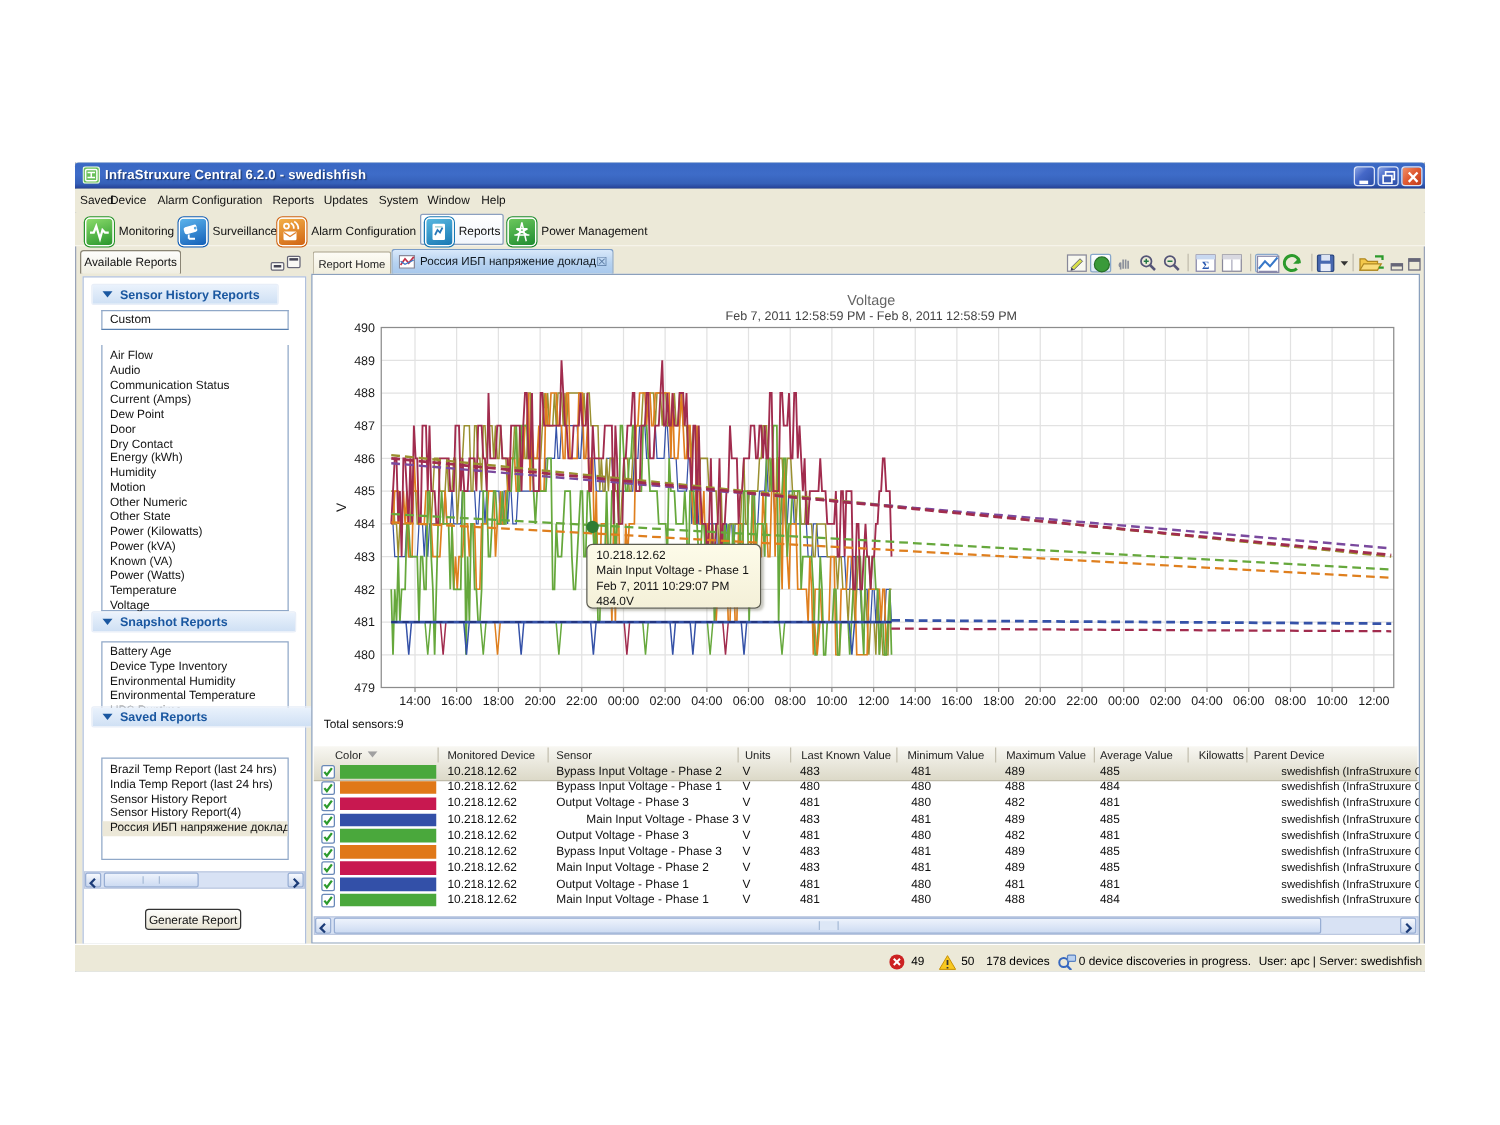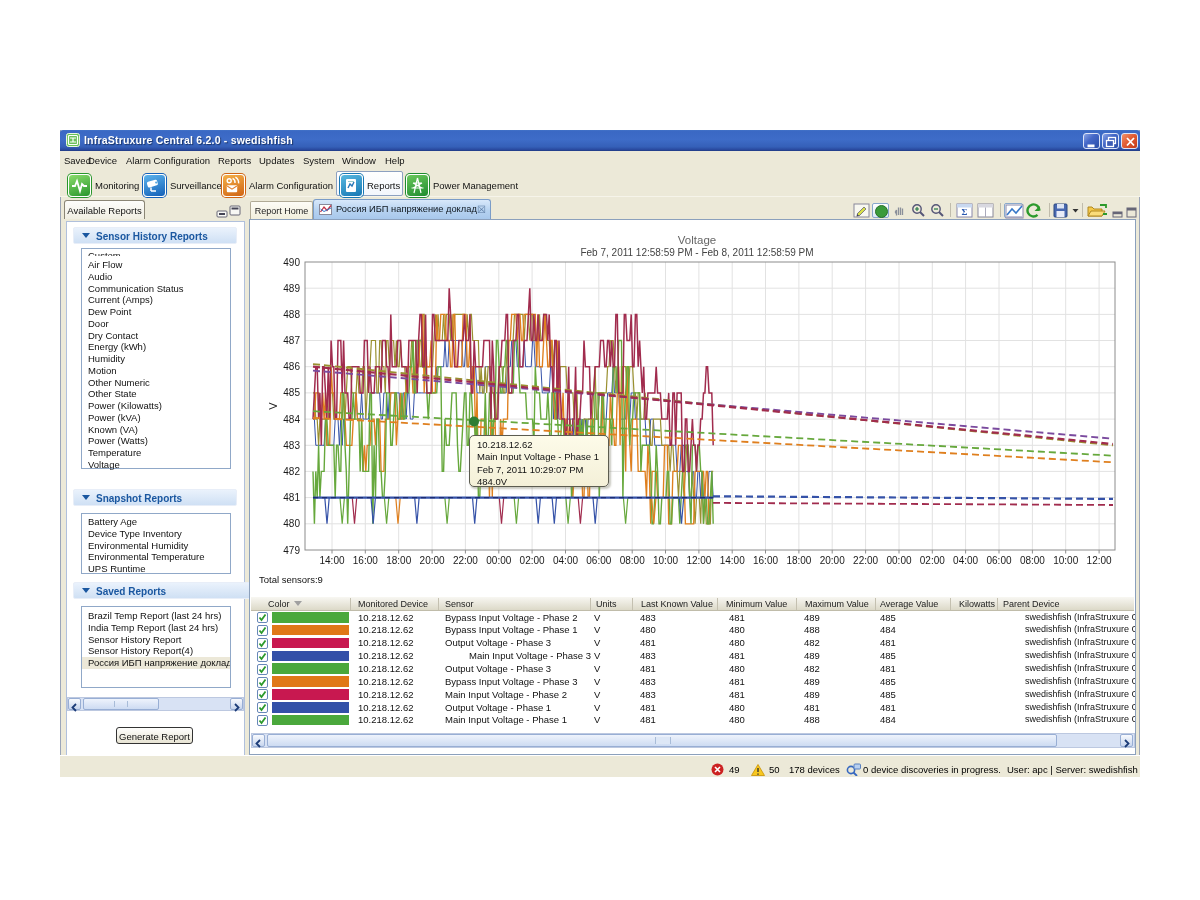--- a/index.html
+++ b/index.html
@@ -25,21 +25,21 @@
 .hsb{position:absolute;background:#d8e2f4;border:1px solid #bcc8e0}
 .arrbtn{position:absolute;background:linear-gradient(#f8fafe,#c8d6ee);border:1px solid #98aed4;border-radius:2px;color:#204a8c;text-align:center;font-weight:bold}
 .genbtn{position:absolute;left:116px;top:727px;width:77px;height:17px;background:linear-gradient(#fefefc,#e8e4d4);border:1px solid #333;border-radius:3px;font-size:9.5px;text-align:center;padding-top:3px;color:#111;white-space:nowrap}
 
 .rtab0{position:absolute;left:250px;top:201px;width:63px;height:18px;background:linear-gradient(#fdfcf6,#f1eedd);border:1px solid #b0aa96;border-bottom:none;border-radius:2px 2px 0 0;font-size:9px;color:#222;text-align:center;padding-top:4px;white-space:nowrap}
 .rtab1{position:absolute;left:313px;top:199px;width:178px;height:20px;background:linear-gradient(#d8e8fa 0%,#b6d2f0 55%,#a8c8ec 100%);border:1px solid #7a9cc8;border-bottom:none;border-radius:3px 3px 0 0;font-size:9.3px;color:#101820}
 .mpanel{left:249px;top:219px;width:887px;height:536px;background:#fff;border:1px solid #8ba0bc}
 .sico{position:absolute;top:203px;width:17px;height:15px}
 .totsens{left:259px;top:574px;font-size:9.5px;color:#111}
 
-.thead{left:251px;top:597px;width:883px;height:14px;background:linear-gradient(#f8f7f2,#dcd9c8);border-bottom:1px solid #c0bcaa;font-size:9px;color:#222}
+.thead{left:251px;top:597px;width:883px;height:28px;background:linear-gradient(#f8f7f2,#dcd9c8);border-bottom:1px solid #c0bcaa;font-size:9px;color:#222}
 .thead span{position:absolute;top:2px;white-space:nowrap}
 .thead i{position:absolute;top:1px;width:1px;height:12px;background:#c4c0b0}
 .trow{position:absolute;font-size:9.5px;color:#111;white-space:nowrap}
 .cbx{position:absolute;width:11px;height:11px;background:#fff;border:1px solid #6888b8;border-radius:2px}
 .swatch{position:absolute;left:272px;width:77px;height:10.5px}
 .statusbar{left:60px;top:755px;width:1080px;height:22px;background:#ece9d8;border-top:1px solid #fff}
 </style></head><body>
 <div class="abs win"></div>
 <div class="abs title">
     <svg width="14" height="14" viewBox="0 0 14 14" style="position:absolute;left:6px;top:3px">
@@ -109,25 +109,25 @@
 <div class="abs ltab">Available Reports</div>
 <div class="abs" style="left:216px;top:204px"><svg width="12" height="8" viewBox="0 0 12 8" style="">
       <rect x="1" y="1" width="10" height="6" rx="1" fill="#f8f8f4" stroke="#667"></rect>
       <rect x="3" y="3" width="6" height="2" fill="#445"></rect>
     </svg></div>
 <div class="abs" style="left:229px;top:202px"><svg width="12" height="11" viewBox="0 0 12 11" style="">
       <rect x="1" y="1" width="10" height="9" rx="1" fill="#f8f8f4" stroke="#667"></rect>
       <rect x="2.5" y="2.5" width="7" height="2" fill="#445"></rect>
     </svg></div>
 <div class="abs lpanel"></div>
-<div class="abs sech" style="left:73px;top:227px;width:164px"><span class="tri"></span>Sensor History Reports</div>
+<div class="abs sech" style="left:73px;top:227px;width:150px"><span class="tri"></span>Sensor History Reports</div>
 <div class="abs lbox" style="left:81px;top:248px;width:150px;height:16px;border-bottom:1px solid #5880b0">
     <div style="line-height:14px;height:14px">Custom</div>
   </div>
-<div class="abs lbox" style="left:81px;top:256px;width:150px;height:213px;border-top:none;padding-top:3px">
+<div class="abs lbox" style="left:81px;top:276px;width:150px;height:213px;border-top:none;padding-top:3px">
     <div>Air Flow</div>
     <div>Audio</div>
     <div>Communication Status</div>
     <div>Current (Amps)</div>
     <div>Dew Point</div>
     <div>Door</div>
     <div>Dry Contact</div>
     <div>Energy (kWh)</div>
     <div>Humidity</div>
     <div>Motion</div>
@@ -141,21 +141,21 @@
     <div>Voltage</div>
   </div>
 <div class="abs sech" style="left:73px;top:489px;width:164px"><span class="tri"></span>Snapshot Reports</div>
 <div class="abs lbox" style="left:81px;top:513px;width:150px;height:61px;padding-top:2px">
     <div>Battery Age</div>
     <div>Device Type Inventory</div>
     <div>Environmental Humidity</div>
     <div>Environmental Temperature</div>
     <div>UPS Runtime</div>
   </div>
-<div class="abs sech" style="left:73px;top:582px;width:192px"><span class="tri"></span>Saved Reports</div>
+<div class="abs sech" style="left:73px;top:565px;width:192px"><span class="tri"></span>Saved Reports</div>
 <div class="abs lbox" style="left:81px;top:606px;width:150px;height:82px;padding-top:3px">
     <div>Brazil Temp Report (last 24 hrs)</div>
     <div>India Temp Report (last 24 hrs)</div>
     <div>Sensor History Report</div>
     <div>Sensor History Report(4)</div>
     <div style="background:#ece8d8">Россия ИБП напряжение доклад</div>
   </div>
 <div class="abs hsb" style="left:67px;top:697px;width:177px;height:14px"></div>
 <div class="abs arrbtn" style="left:68px;top:698px;width:13px;height:12px"><svg width="11" height="11" viewBox="0 0 11 11" style="">
       <path d="M7 2 L3.5 5.5 L7 9" stroke="#1c3c78" stroke-width="1.8" fill="none"></path>

